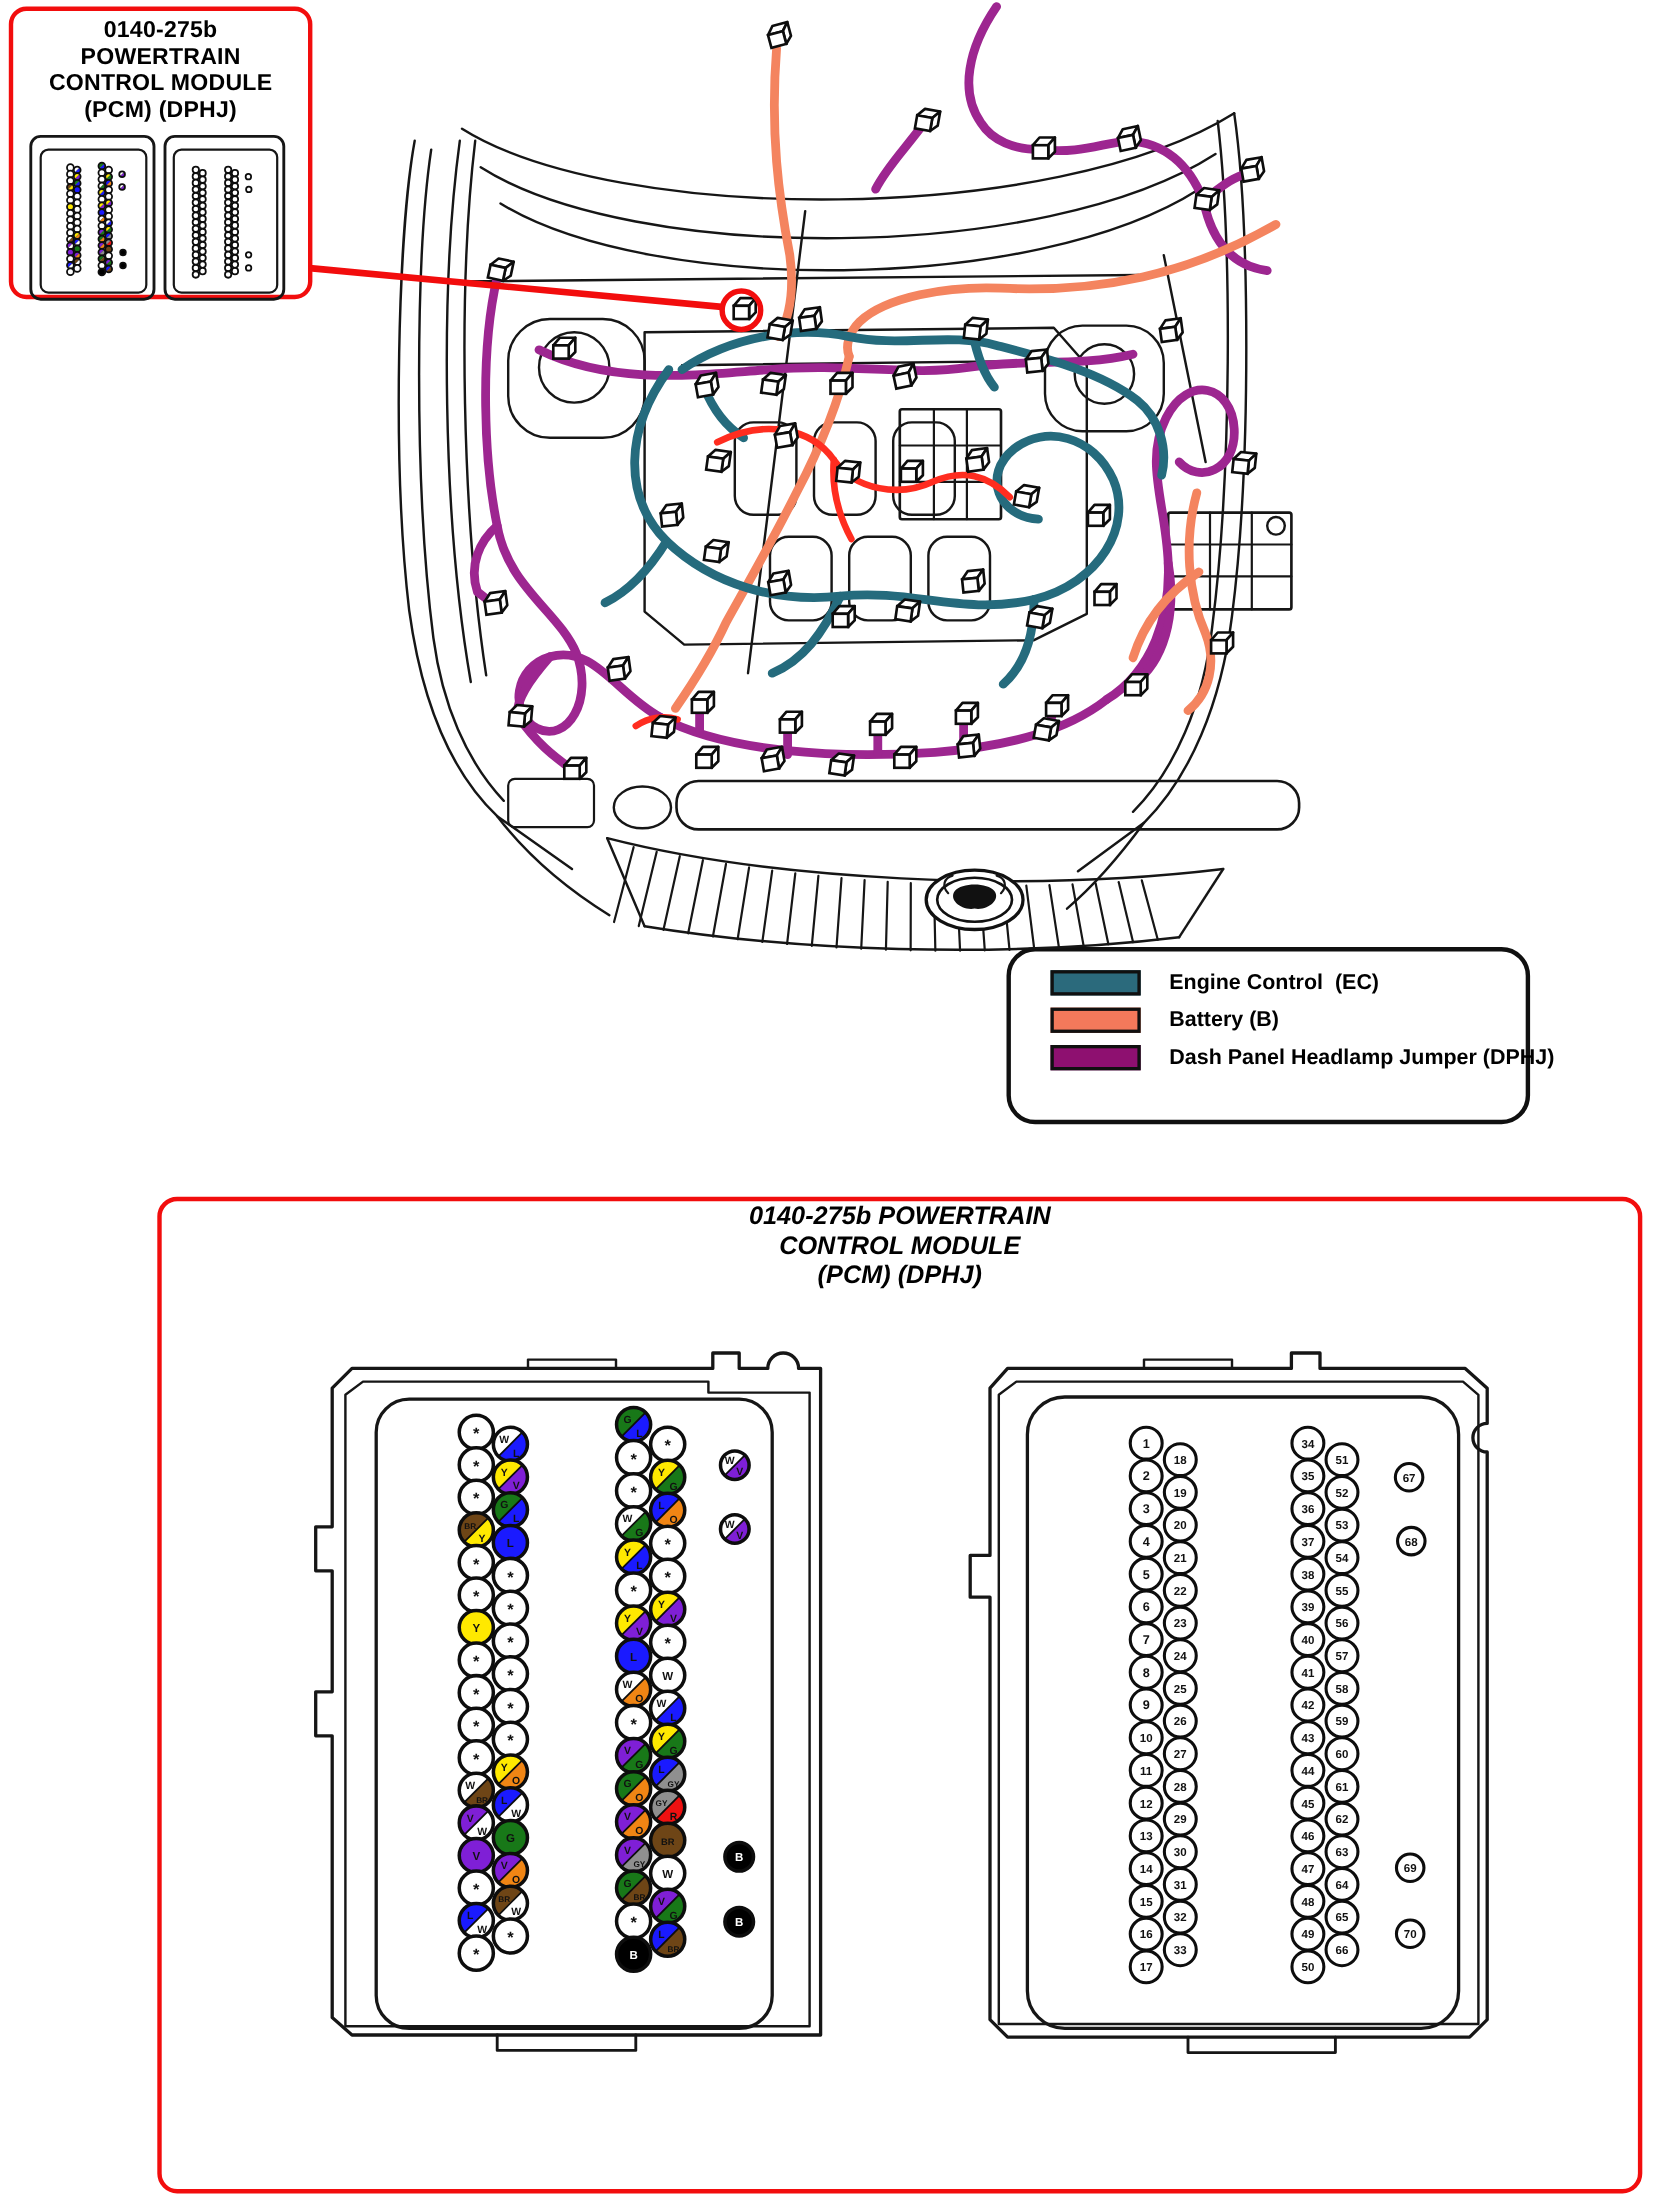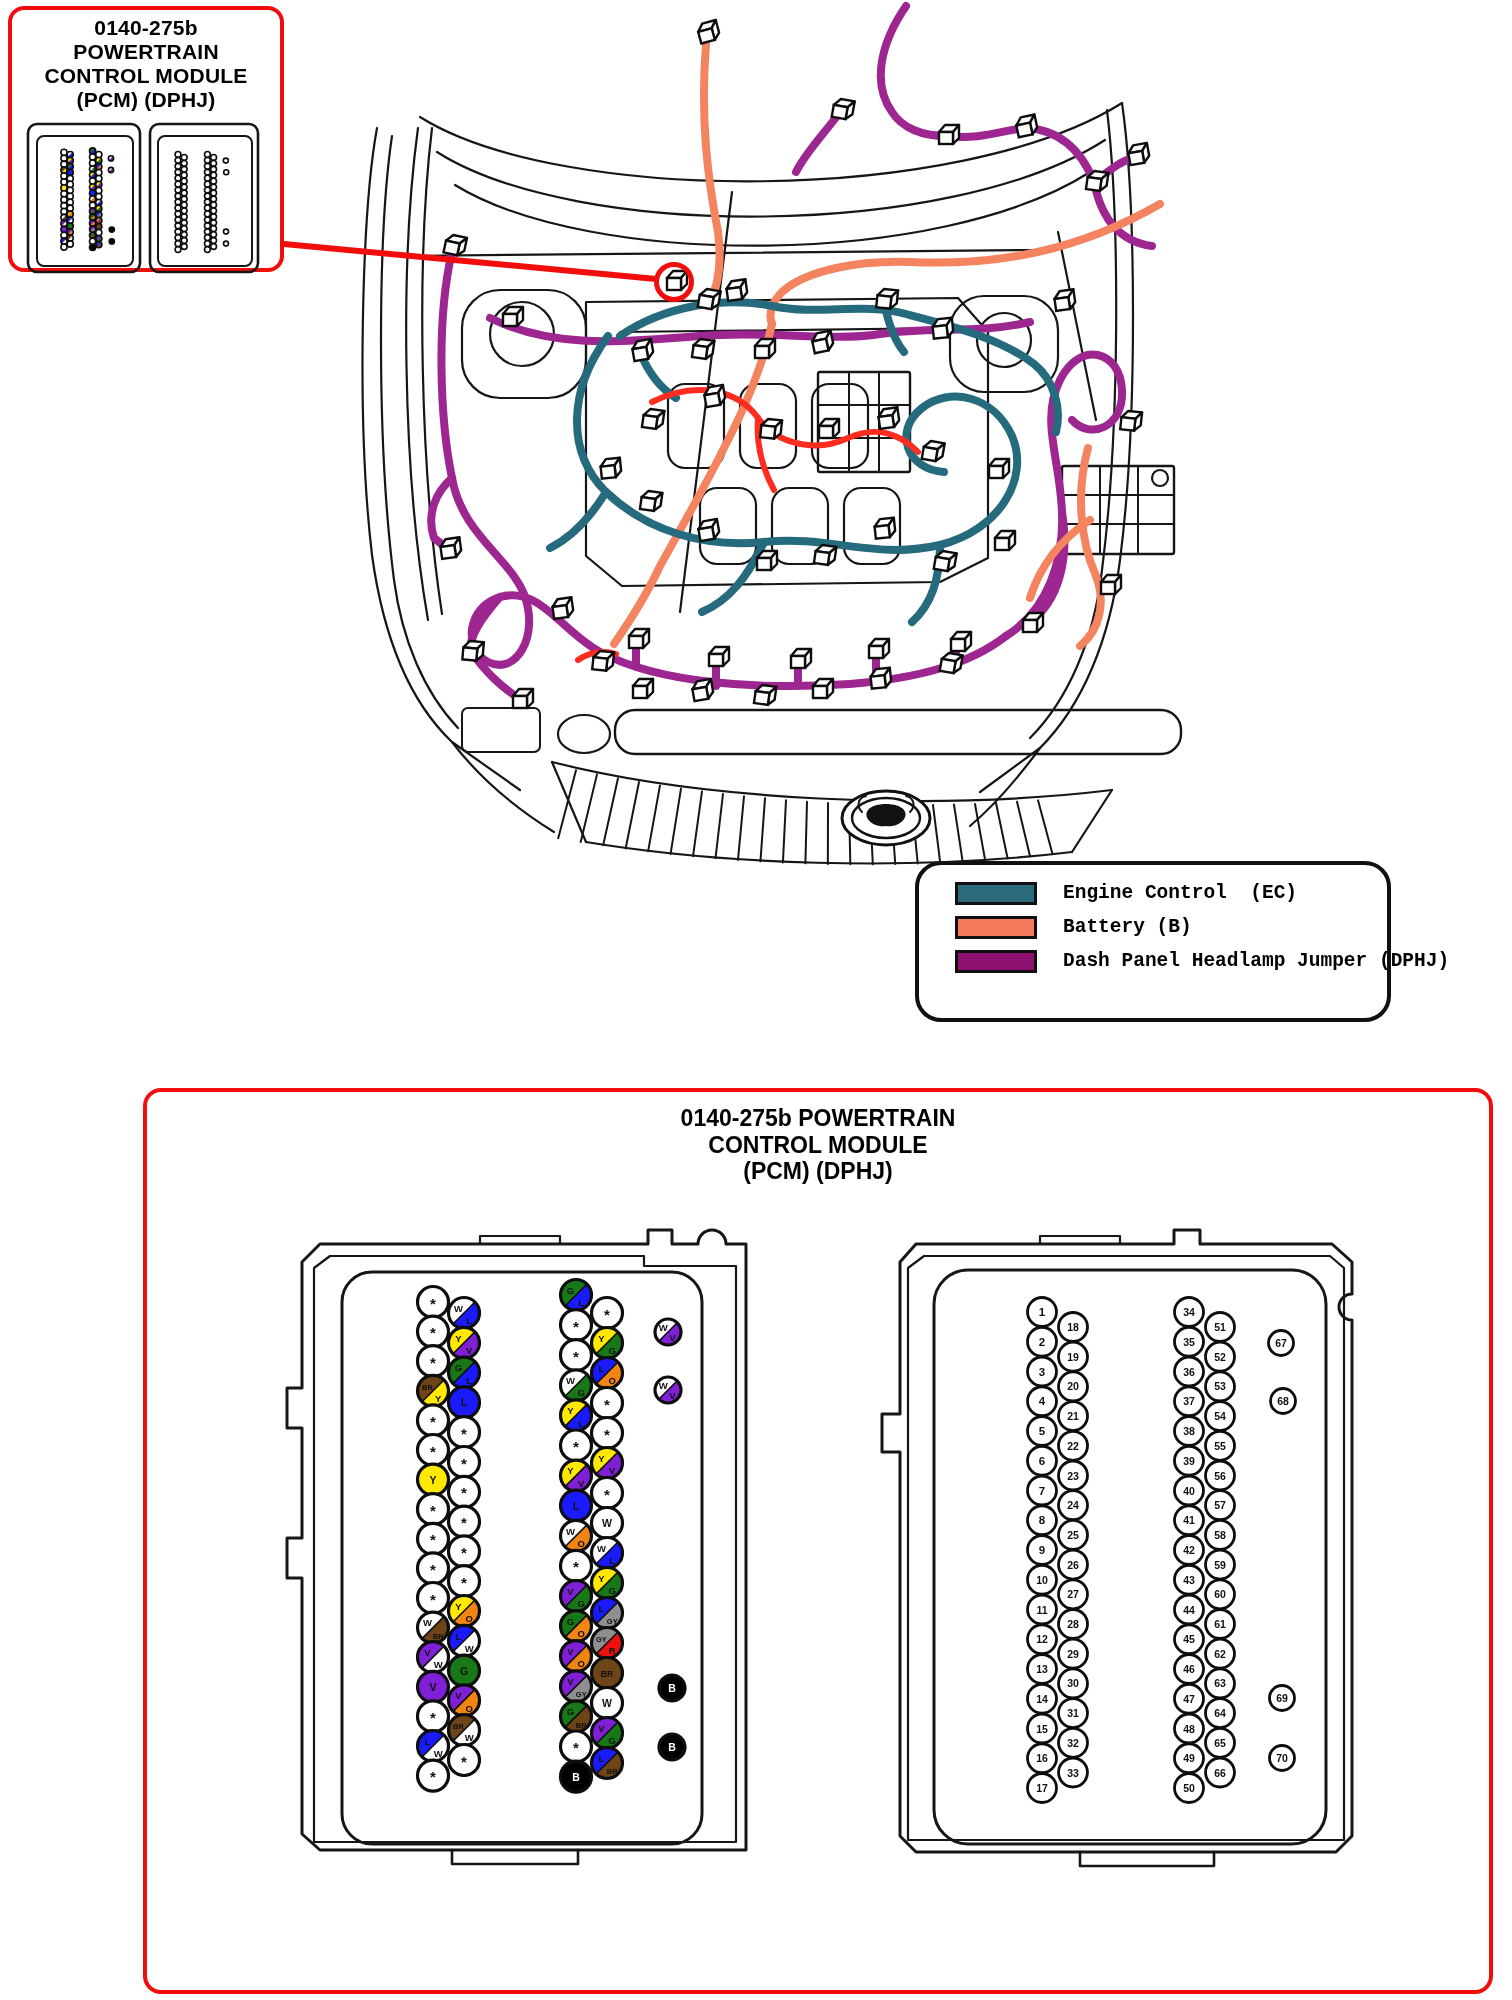--- a/index.html
+++ b/index.html
@@ -2,23 +2,23 @@
 <html><head>
 <meta charset="utf-8">
 <style>
   html,body{margin:0;padding:0;background:#fff;}
   body{width:1512px;height:2000px;position:relative;font-family:"Liberation Sans",sans-serif;overflow:hidden;}
   .redbox{position:absolute;border:4px solid #f20d0d;background:#fff;box-sizing:border-box;}
   #inset-box{left:8px;top:6px;width:276px;height:266px;border-radius:16px;z-index:1;}
   #bottom-box{left:143px;top:1088px;width:1350px;height:906px;border-radius:18px;z-index:1;}
   .ttl{text-align:center;font-weight:bold;color:#000;}
   #inset-title{padding-top:6px;font-size:21px;line-height:1.14;letter-spacing:.2px;}
-  #bottom-title{padding-top:13px;font-size:23px;line-height:1.16;}
+  #bottom-title{font-size:23px;line-height:1.16;font-style:italic;}
   #legend{position:absolute;left:915px;top:861px;width:476px;height:161px;border:4px solid #101010;
-          border-radius:26px;background:#fff;box-sizing:border-box;padding:11px 16px 0 36px;z-index:1;font-family:Liberation Mono, monospace;}
+          border-radius:26px;background:#fff;box-sizing:border-box;padding:11px 16px 0 36px;z-index:1;}
   .lrow{display:flex;align-items:center;height:34px;}
   .sw{width:82px;height:23px;border:3px solid #101010;box-sizing:border-box;flex:none;}
   .lbl{margin-left:26px;font-size:19.5px;font-weight:bold;white-space:pre;color:#000;}
   #art{position:absolute;left:0;top:0;z-index:4;pointer-events:none;}
   svg text{font-family:"Liberation Sans","DejaVu Sans",sans-serif;}
 </style>
 </head>
 <body>
 
 <div id="inset-box" class="redbox">

